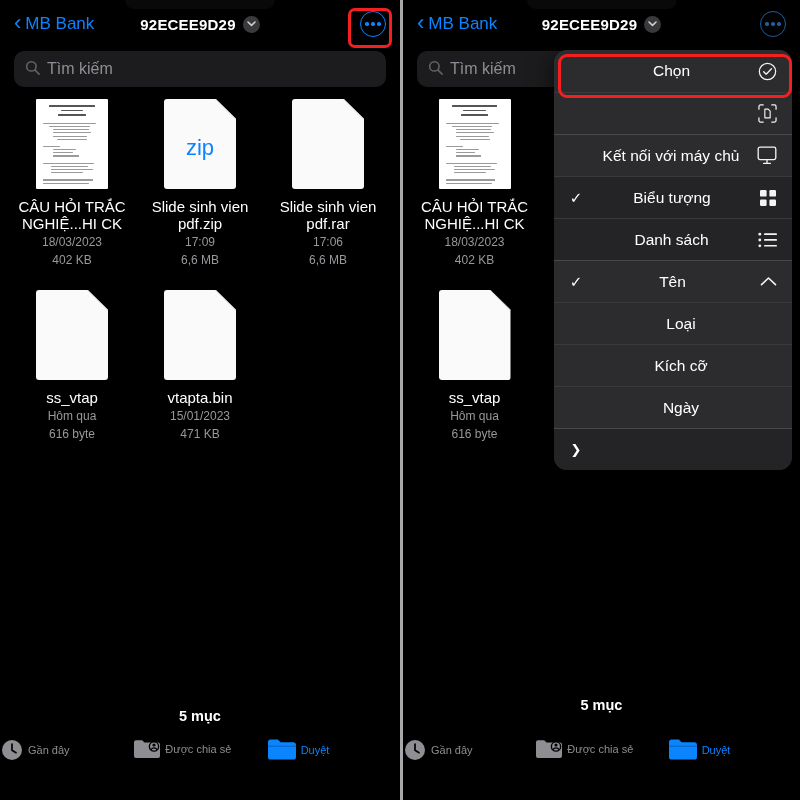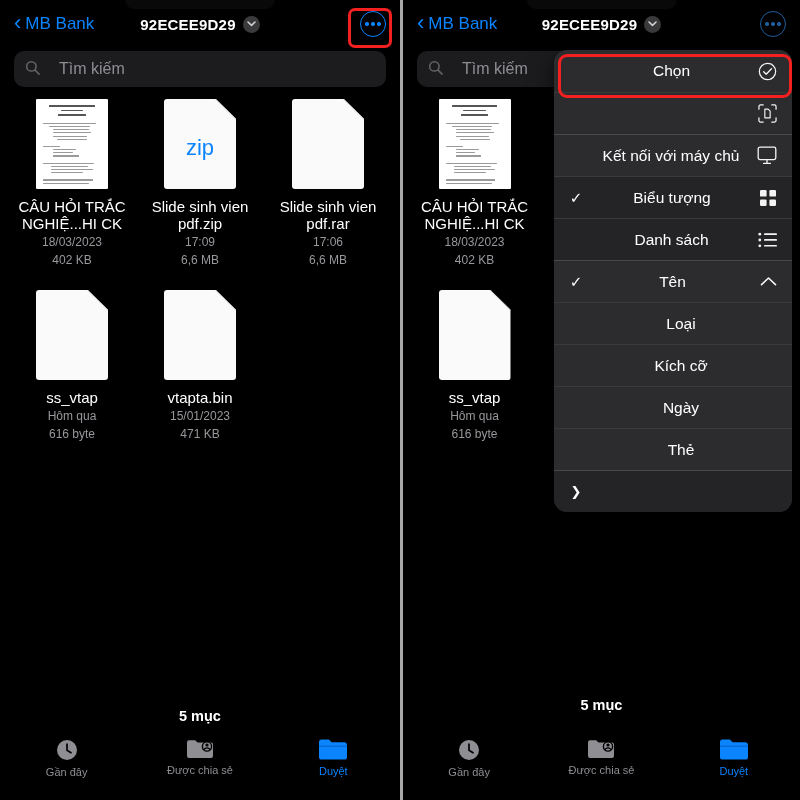--- a/index.html
+++ b/index.html
@@ -90,21 +90,21 @@
     pointer-events: none;
   }
 
   
   .search {
     margin: 3px 14px 0 14px;
     height: 36px;
     background: #1c1c1e;
     border-radius: 10px;
     display: flex; align-items: center;
-    padding: 0 11px; gap: 19px;
+    padding: 0 11px; gap: 7px;
     cursor: text;
   }
   .search .sicon { opacity: .62; display:block; }
   .search .sph { color: #8e8e93; font-size: 16px; }
 
   
   .filegrid {
     display: grid;
     grid-template-columns: repeat(3, 1fr);
     padding: 12px 8px 0 8px;
@@ -188,21 +188,21 @@
   }
   .tabbar {
     position: absolute; left: 0; right: 0; bottom: 0;
     height: 72px;
     display: flex; align-items: flex-start;
     padding-top: 10px;
     background: #000;
   }
   .tab {
     flex: 1;
-    display: flex; flex-direction: column;
+    display: flex; flex-direction: row;
     align-items: center; gap: 4px;
     cursor: pointer;
   }
   .tab .tlabel { font-size: 11px; color: #8e8e93; }
   .tab.active .tlabel { color: #0a84ff; }
   .tab svg { display: block; }
 
   
   .ctxmenu {
     position: absolute;
@@ -600,24 +600,20 @@
       <div class="mitem">
         <span class="mcheck"></span>
         <span class="mlabel">Kích cỡ</span>
       </div>
 
       <div class="mitem">
         <span class="mcheck"></span>
         <span class="mlabel">Ngày</span>
       </div>
 
-      <div class="mitem">
-        <span class="mcheck"></span>
-        <span class="mlabel">Thẻ</span>
-      </div>
 
       <div class="mitem alt sep-strong">
         <span class="marrow">❯</span>
       </div>
 
       <div class="chon-highlight"></div>
     </div>
   </div>
 </div>
 

